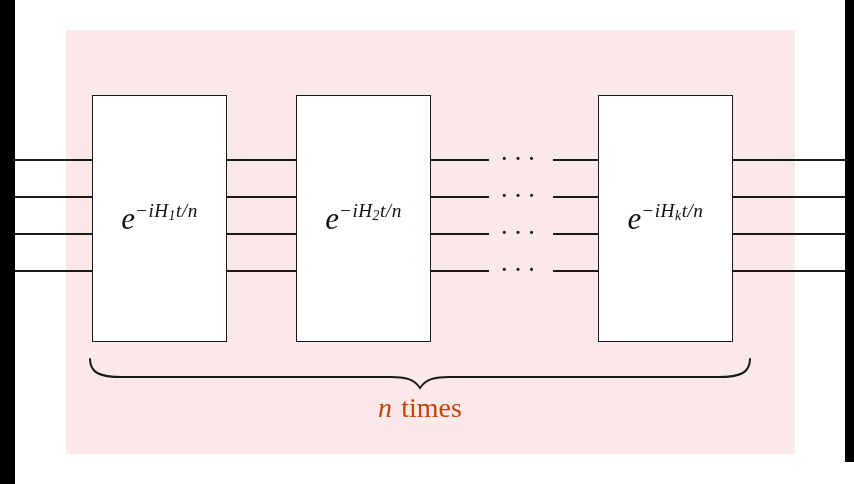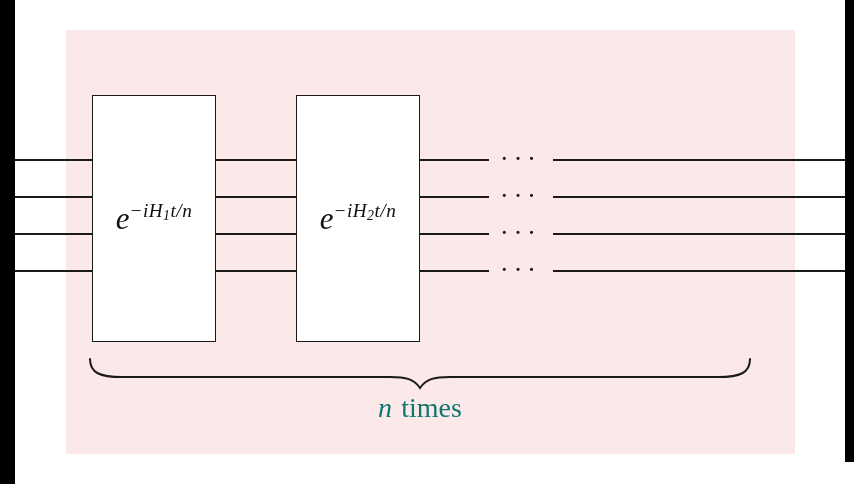--- a/index.html
+++ b/index.html
@@ -49,21 +49,21 @@
     font-family: "DejaVu Serif", serif;
   }
   .d1 { top: 153px; }
   .d2 { top: 190px; }
   .d3 { top: 227px; }
   .d4 { top: 264px; }
 
   .gate {
     position: absolute;
     top: 95px;
-    width: 124px;
+    width: 135px;
     height: 247px;
     background: #ffffff;
     border: 1.5px solid #1a1a1a;
     box-sizing: border-box;
     display: flex;
     align-items: center;
     justify-content: center;
   }
   .g1 { left: 92px; }
   .g2 { left: 296px; }
@@ -92,21 +92,21 @@
     height: 34px;
   }
 
   .ntimes {
     position: absolute;
     left: 88px;
     top: 392px;
     width: 664px;
     text-align: center;
     font-size: 28px;
-    color: #0f766e;
+    color: #c2410c;
   }
   .ntimes .it { font-style: italic; }
   .ntimes .rm { margin-left: 0.33em; }
 </style>
 </head>
 <body>
 
 <div class="screen">
 
   <div class="panel"></div>
@@ -122,20 +122,23 @@
   <span class="dots d4">···</span>
 
   <div class="gate g1">
     <span class="glabel"><span>e</span><sup><span>−iH</span><sub>1</sub><span>t/n</span></sup></span>
   </div>
 
   <div class="gate g2">
     <span class="glabel"><span>e</span><sup><span>−iH</span><sub>2</sub><span>t/n</span></sup></span>
   </div>
 
+  <div class="gate g3">
+    <span class="glabel"><span>e</span><sup><span>−iH</span><sub>k</sub><span>t/n</span></sup></span>
+  </div>
 
   <svg class="brace" viewBox="0 0 664 34" preserveAspectRatio="none" xmlns="http://www.w3.org/2000/svg">
     <path d="M 2,2 C 2,16 12,20 34,20 L 302,20 C 318,20 326,22 332,31 C 338,22 346,20 362,20 L 630,20 C 652,20 662,16 662,2" fill="none" stroke="#1a1a1a" stroke-width="2" stroke-linecap="round"></path>
   </svg>
 
   <div class="ntimes">
     <span class="it">n</span><span class="rm">times</span>
   </div>
 
   <div class="bar left"></div>

